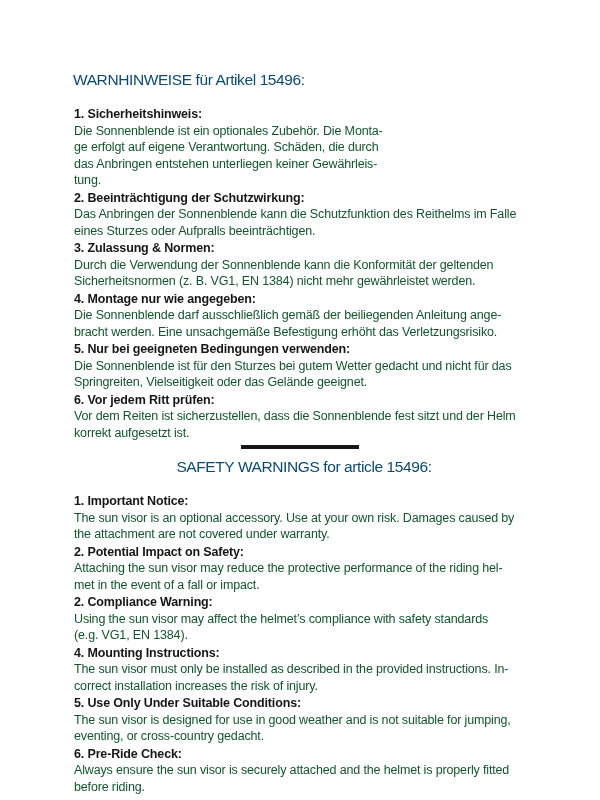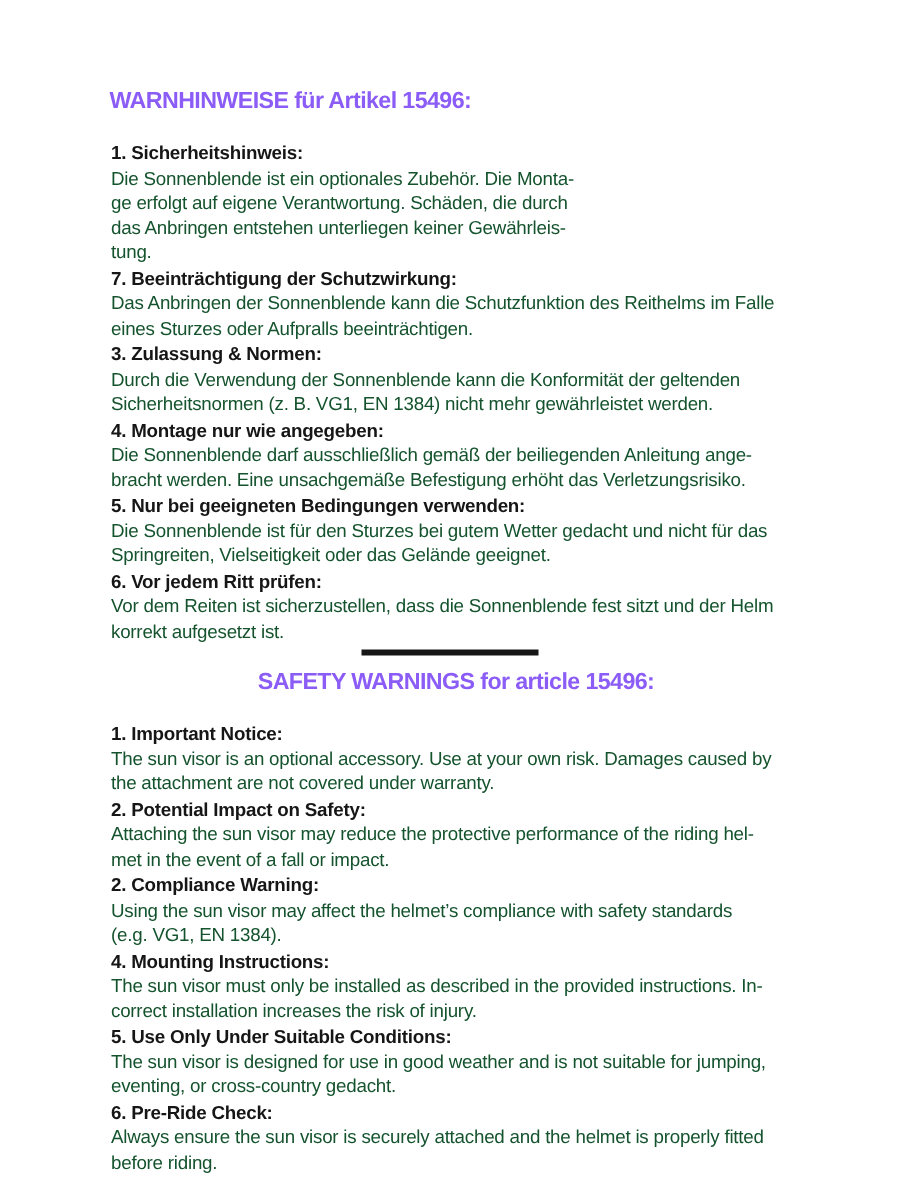--- a/index.html
+++ b/index.html
@@ -15,25 +15,25 @@
     background: #ffffff;
     overflow: hidden;
   }
   .content {
     position: absolute;
     left: 73px; top: 58px;
     width: 462px;
   }
   .doc-title {
     font-size: 15.5px;
-    font-weight: bold;
+    font-weight: normal;
     letter-spacing: -0.4px;
     line-height: 20px;
-    margin: 0 0 16px 0;
-    color: #8b5cf6;
+    margin: 12px 0 16px 0;
+    color: #0c4a6e;
     white-space: pre;
   }
   .en-title { margin-top: 8px; text-align: center; }
   .section { margin: 1px; }
   .sec-head, .sec-body {
     font-size: 12.5px;
     line-height: 16.5px;
     letter-spacing: -0.15px;
     white-space: pre;
   }
@@ -67,21 +67,21 @@
 
     <div id="german-sections">
         <div class="section">
           <div class="sec-head">1. Sicherheitshinweis:</div>
           <div class="sec-body">Die Sonnenblende ist ein optionales Zubehör. Die Monta-
 ge erfolgt auf eigene Verantwortung. Schäden, die durch
 das Anbringen entstehen unterliegen keiner Gewährleis-
 tung.</div>
         </div>
         <div class="section">
-          <div class="sec-head">7. Beeinträchtigung der Schutzwirkung:</div>
+          <div class="sec-head">2. Beeinträchtigung der Schutzwirkung:</div>
           <div class="sec-body">Das Anbringen der Sonnenblende kann die Schutzfunktion des Reithelms im Falle
 eines Sturzes oder Aufpralls beeinträchtigen.</div>
         </div>
         <div class="section">
           <div class="sec-head">3. Zulassung &amp; Normen:</div>
           <div class="sec-body">Durch die Verwendung der Sonnenblende kann die Konformität der geltenden
 Sicherheitsnormen (z. B. VG1, EN 1384) nicht mehr gewährleistet werden.</div>
         </div>
         <div class="section">
           <div class="sec-head">4. Montage nur wie angegeben:</div>

